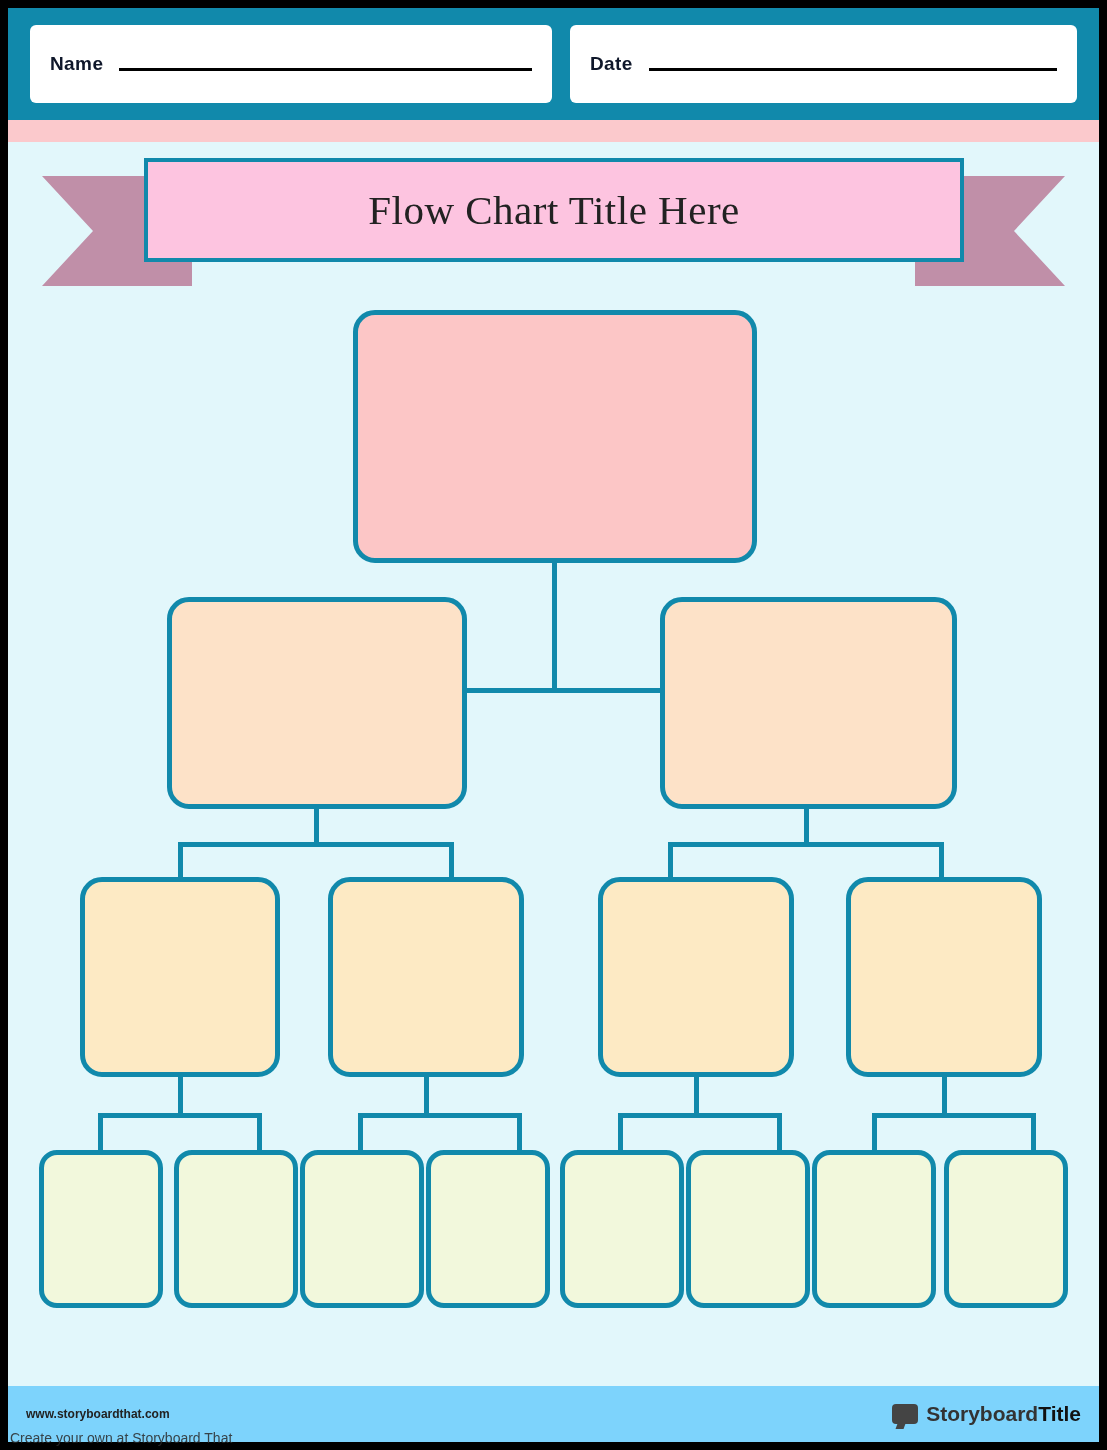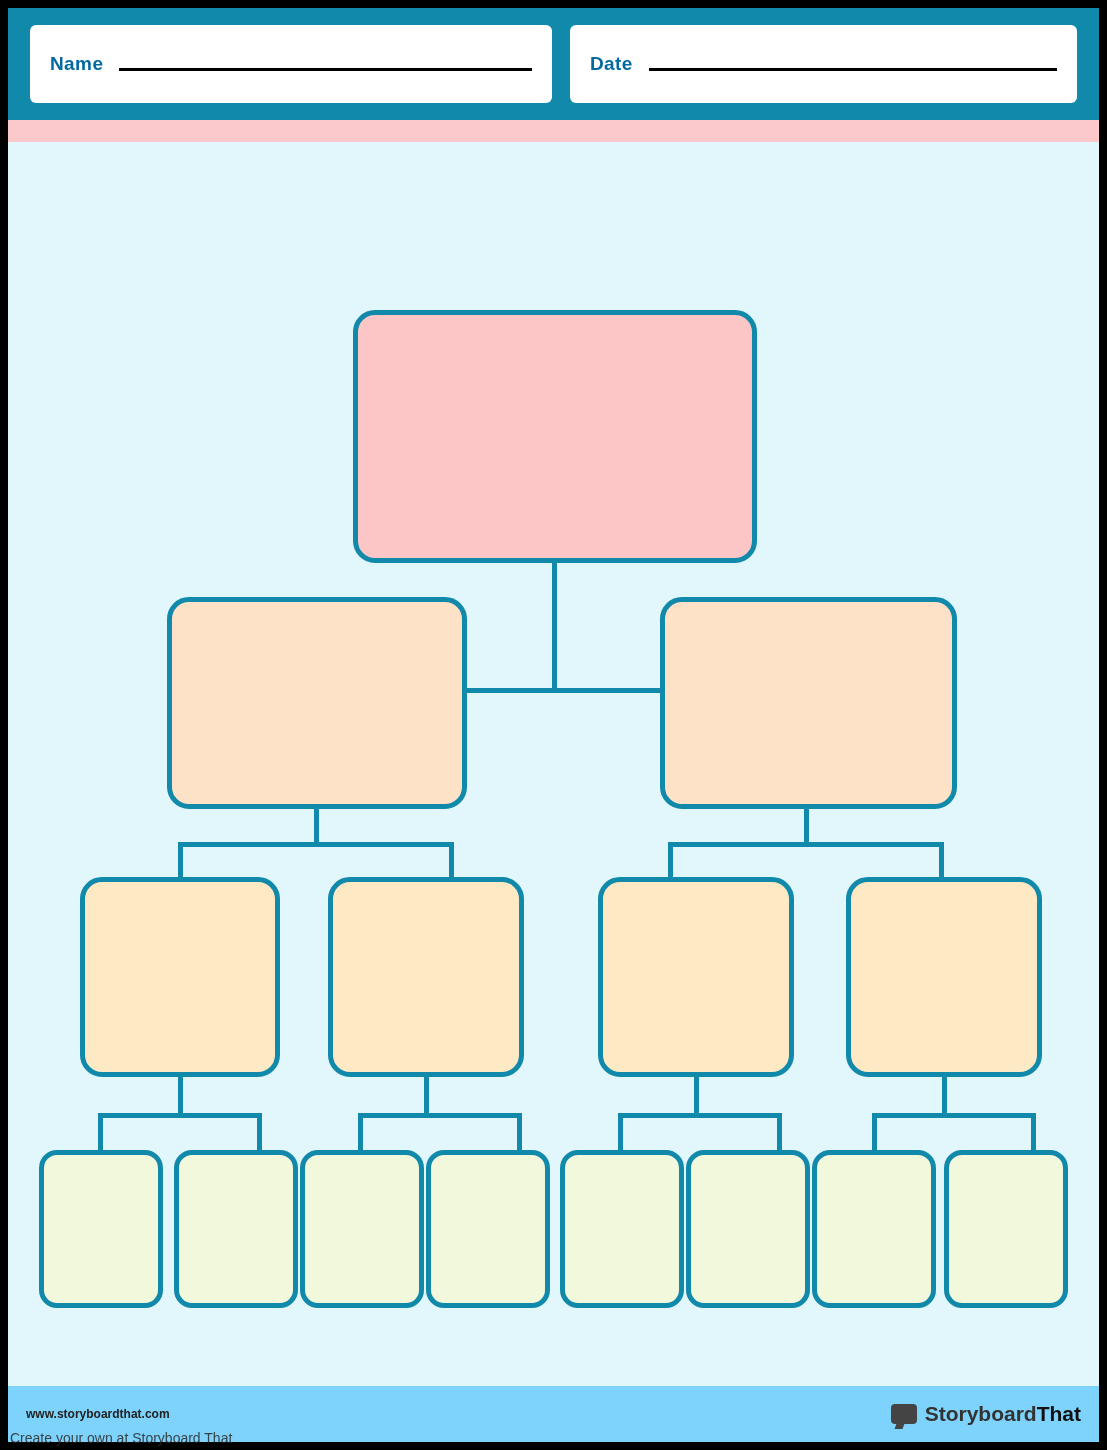--- a/index.html
+++ b/index.html
@@ -53,21 +53,21 @@
     display: flex;
     align-items: center;
     padding: 0 20px;
     box-sizing: border-box;
   }
   .field.name { width: 524px; }
   .field.date { width: 509px; padding-left: 20px; }
   .field-label {
     font-size: 19px;
     font-weight: bold;
-    color: #0369a1;
+    color: #0f172a;
     letter-spacing: .4px;
     white-space: nowrap;
   }
   .field-line {
     flex: 1;
     height: 0;
     border-bottom: 3px solid #000000;
     margin-left: 16px;
     margin-top: 10px;
   }
@@ -271,20 +271,27 @@
   </div>
 
   <div class="pink-strip"></div>
 
   <div class="body-area">
 
     <div class="swoosh sw1"></div>
     <div class="swoosh sw2"></div>
     <div class="swoosh sw3"></div>
 
+    <div class="banner-wrap">
+      <div class="ribbon-tail left"></div>
+      <div class="ribbon-tail right"></div>
+      <div class="banner-main">
+        <span class="banner-title">Flow Chart Title Here</span>
+      </div>
+    </div>
 
     <div class="conn vline" style="left:544px; top:421px; height:130px;"></div>
     <div class="conn hline" style="left:306px; top:546px; width:495px;"></div>
     <div class="conn vline" style="left:306px; top:546px; height:5px;"></div>
     <div class="conn vline" style="left:796px; top:546px; height:5px;"></div>
 
     <div class="conn vline" style="left:306px; top:667px; height:35px;"></div>
     <div class="conn bracket" style="left:170px; top:700px; width:276px; height:36px;"></div>
 
     <div class="conn vline" style="left:796px; top:667px; height:35px;"></div>
@@ -320,19 +327,19 @@
     <div class="node lvl4" style="left:678px; top:1008px; width:124px; height:158px;"></div>
     <div class="node lvl4" style="left:804px; top:1008px; width:124px; height:158px;"></div>
     <div class="node lvl4" style="left:936px; top:1008px; width:124px; height:158px;"></div>
 
   </div>
 
   <div class="footer">
     <span class="footer-url">www.storyboardthat.com</span>
     <span class="brand">
       <span class="brand-mark"></span>
-      <span class="brand-text"><span>Storyboard</span><span class="that">That</span></span>
+      <span class="brand-text"><span>Storyboard</span><span class="that">Title</span></span>
     </span>
   </div>
 
   <div class="bottom-note">Create your own at Storyboard That</div>
 
 </div>
 
 </body></html>

